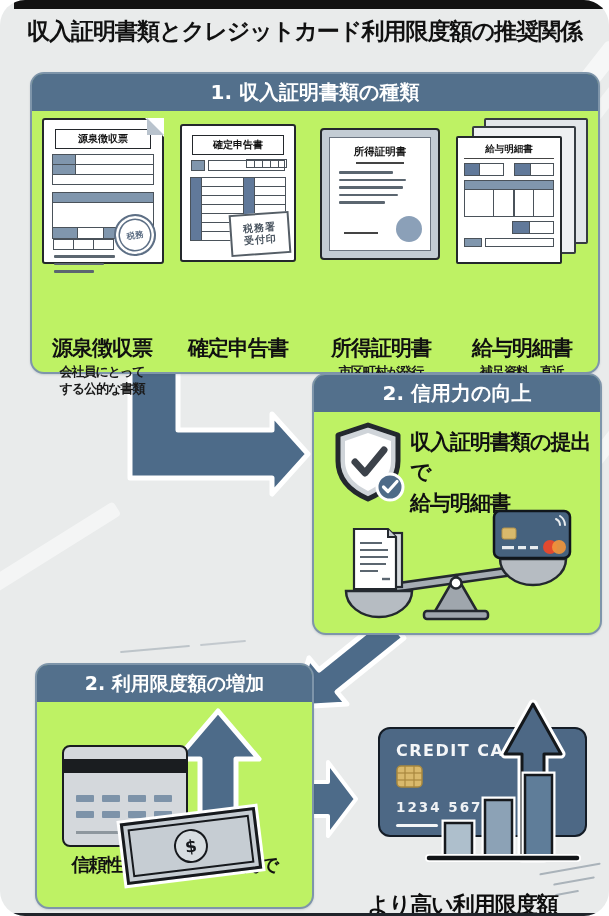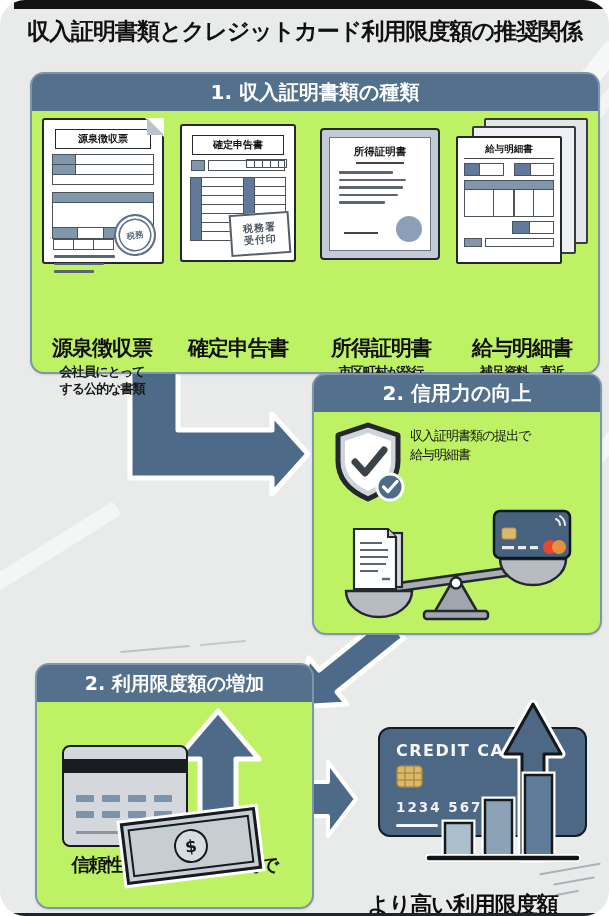--- a/index.html
+++ b/index.html
@@ -108,21 +108,21 @@
   .d4right .bl{position:absolute;left:0;top:0;width:40%;height:100%;background:#61799a;border-right:1.5px solid #4a525a;}
   .d4bot{display:flex;gap:3px;margin-top:4px;align-items:center;}
   .d4chip{width:16px;height:7px;background:#8096ad;border:1.2px solid #4a525a;}
   .d4line{flex:1;height:7px;border:1.2px solid #4a525a;}
   
   .docname{position:absolute;top:260px;width:140px;text-align:center;font-size:21px;font-weight:900;color:#111;letter-spacing:-1px;white-space:nowrap;}
   .docdesc{position:absolute;top:290px;width:150px;text-align:center;font-size:13px;font-weight:800;line-height:1.3;color:#1a1a1a;letter-spacing:-1px;}
   
   .flow{position:absolute;z-index:1;overflow:visible;}
   
-  .s2text{position:absolute;left:96px;top:52px;width:184px;font-size:13px;font-weight:400;line-height:1.45;color:#111;letter-spacing:-1px;}
+  .s2text{position:absolute;left:96px;top:52px;width:184px;font-size:21px;font-weight:700;line-height:1.45;color:#111;letter-spacing:-1px;}
   
   .s3card{position:absolute;left:25px;top:80px;width:122px;height:98px;background:#d4d8dc;border:2.5px solid #1a1d20;border-radius:8px;}
   .s3stripe{position:absolute;left:-1px;top:12px;width:calc(100% + 2px);height:14px;background:#1a1d20;}
   .s3dashrow{position:absolute;left:12px;display:flex;gap:8px;}
   .s3dashrow div{width:18px;height:7px;background:#7d93a9;border-radius:1px;}
   .s3thin{position:absolute;left:12px;top:84px;width:54px;height:3px;background:#8e979e;}
   .bill{
     position:absolute;left:86px;top:150px;width:130px;height:56px;background:#c6cdd3;
     border:3px solid #16191d;transform:rotate(-7deg);box-shadow:0 0 0 3px #fff;z-index:3;
   }

